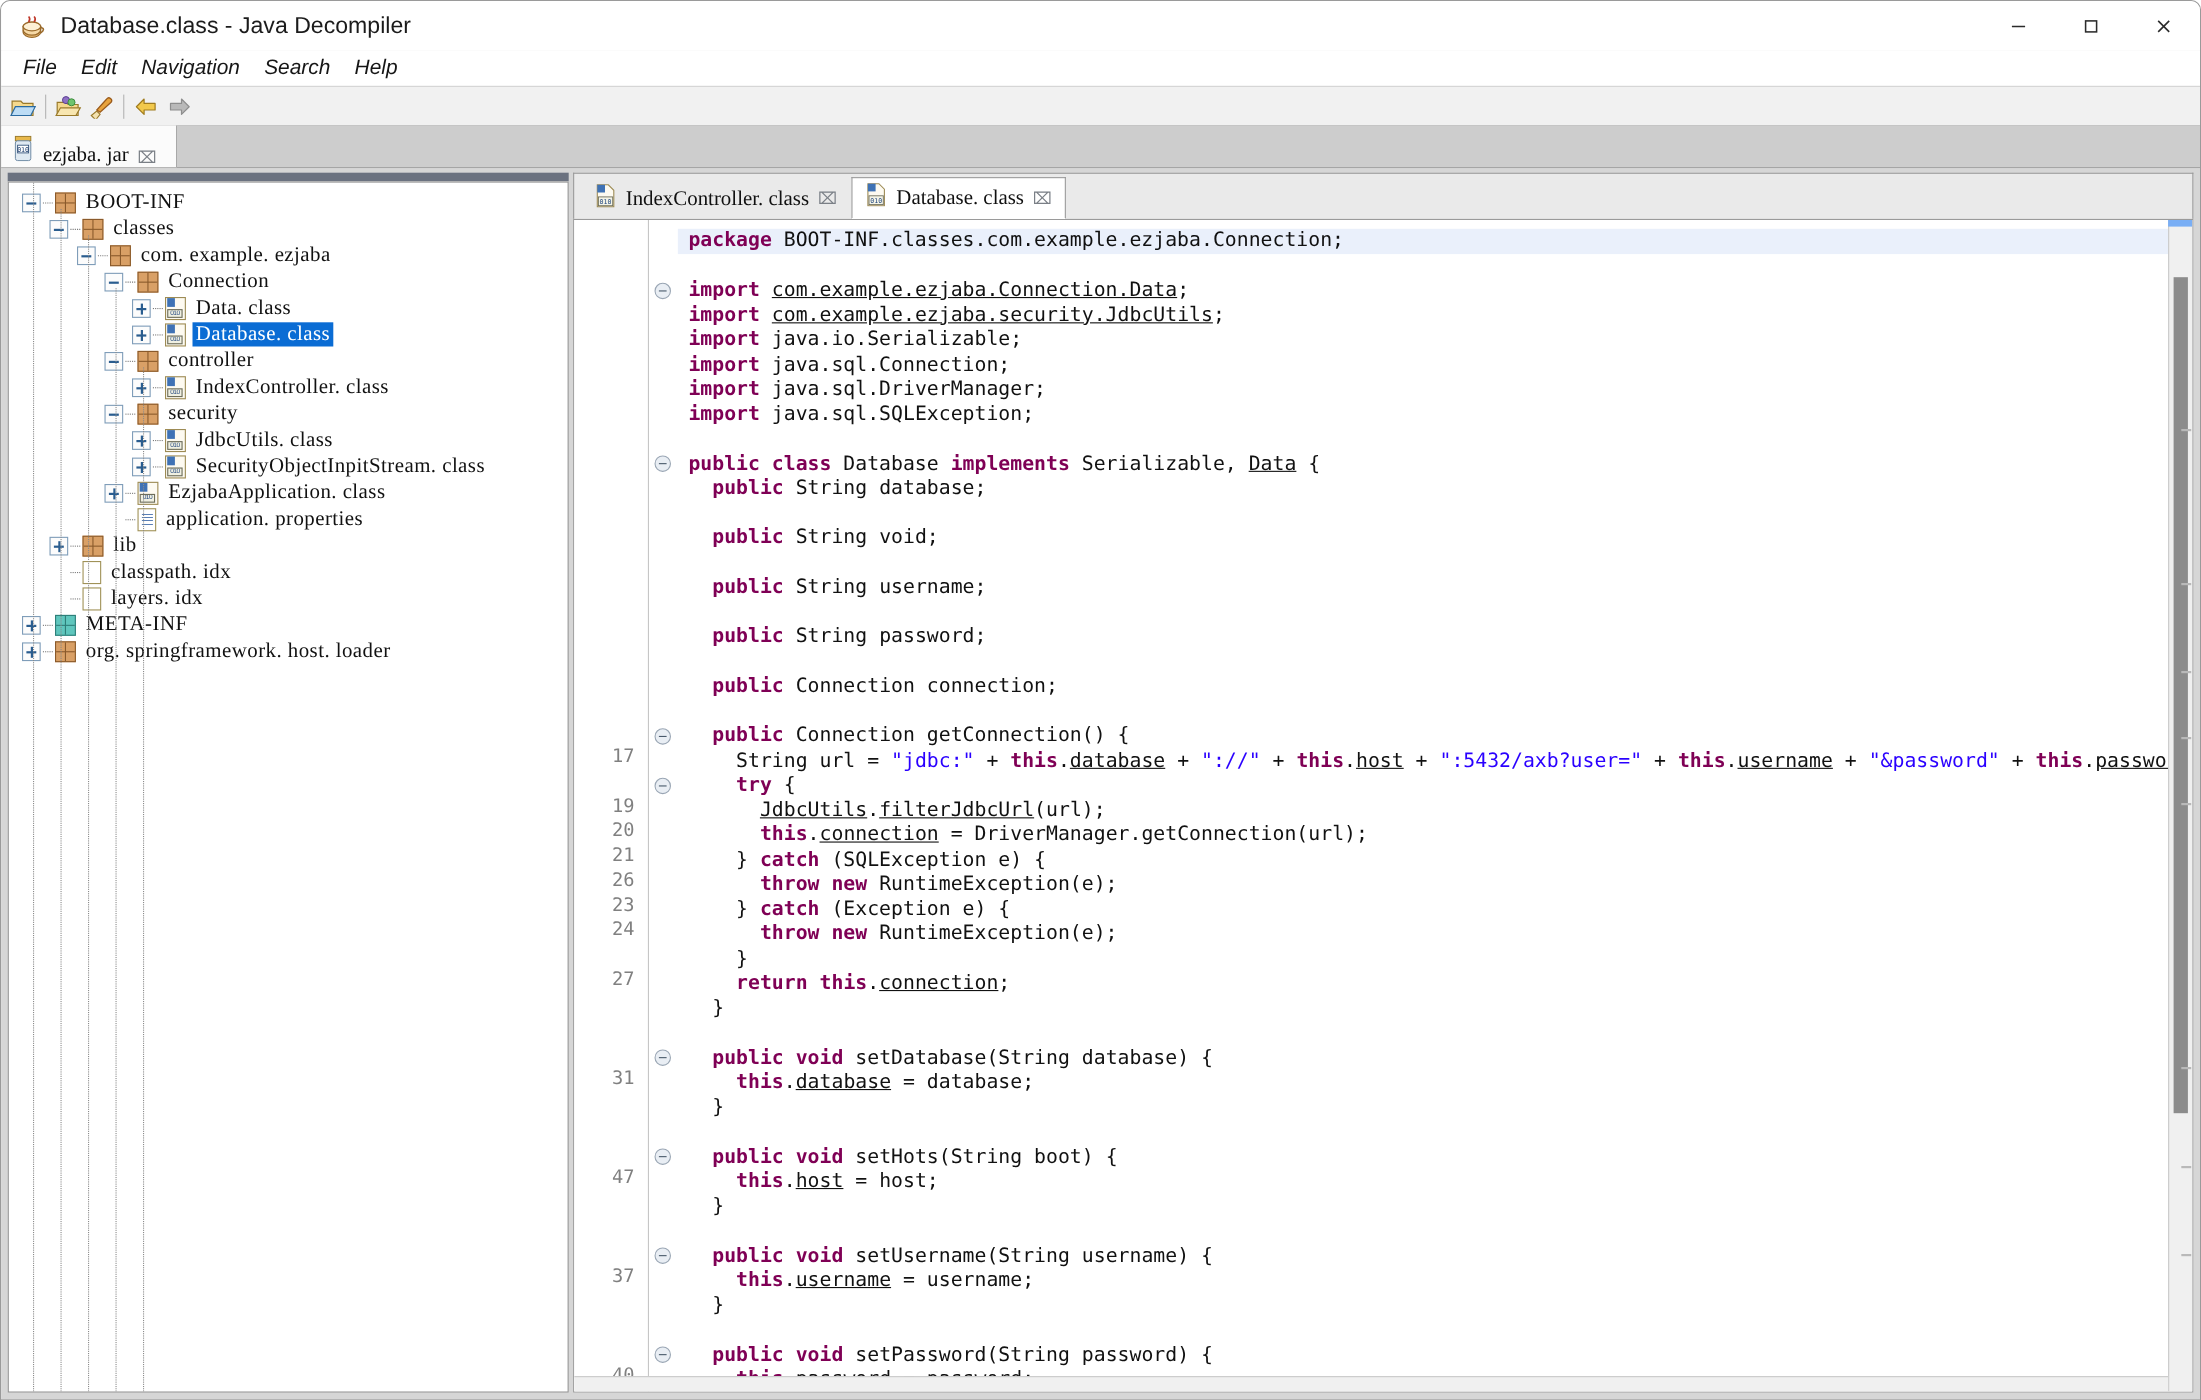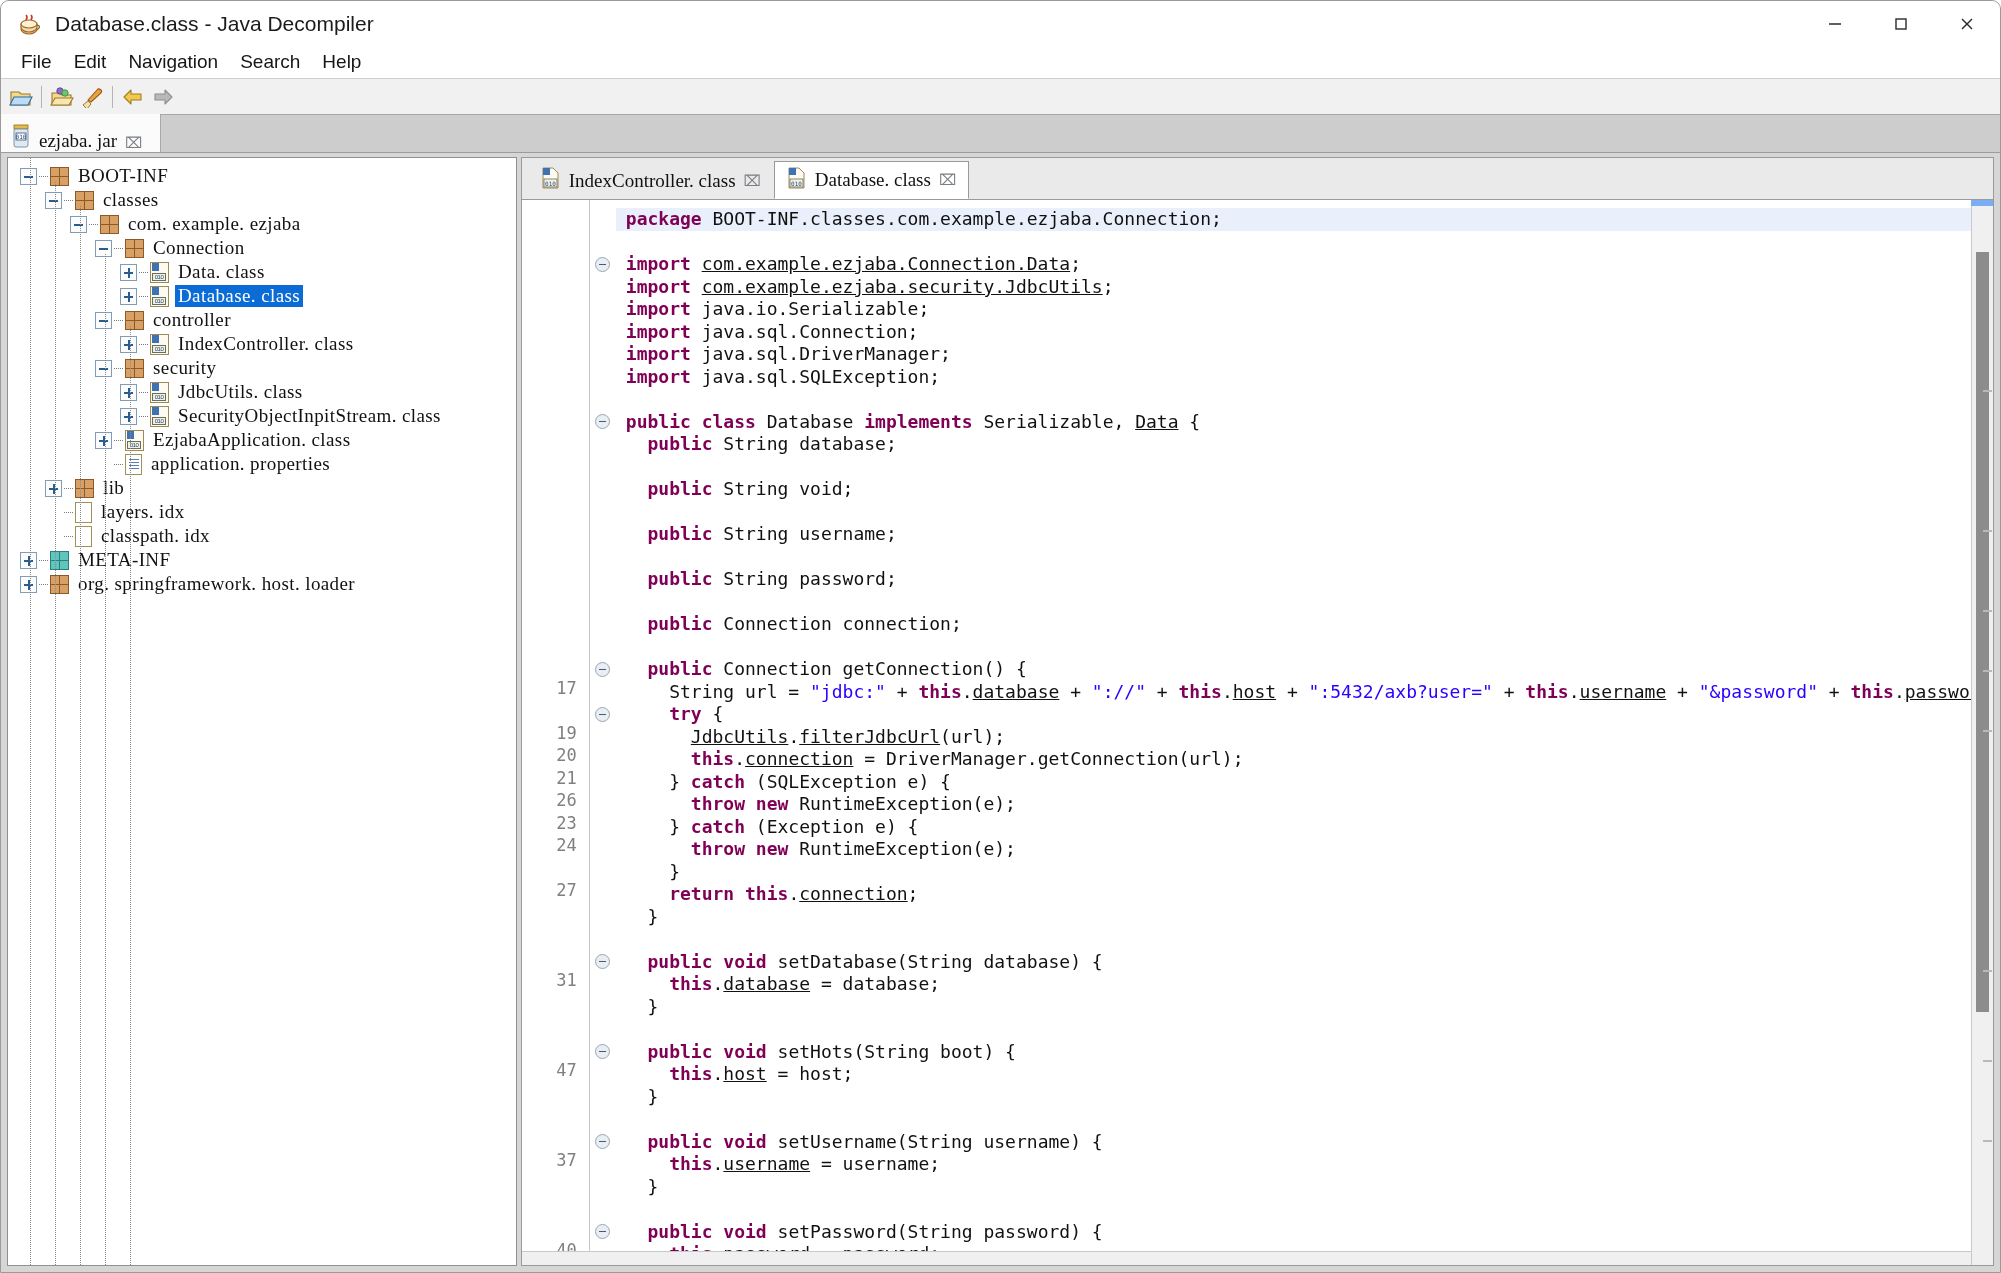--- a/index.html
+++ b/index.html
@@ -68,20 +68,21 @@
     align-items: center;
     padding-left: 9px;
     flex: 0 0 auto;
     border-bottom: 1px solid #cfcfcf;
   }
   .menu-item {
     font-size: 19px;
     color: #161616;
     padding: 2px 11px;
     white-space: nowrap;
+    font-style: italic;
   }
 
   
   #toolbar {
     height: 36px;
     background: #f1f1f1;
     border-bottom: 1px solid #a7a7a7;
     display: flex;
     align-items: center;
     padding-left: 5px;
@@ -130,20 +131,21 @@
     display: flex;
     background: #d6d6d6;
     min-height: 0;
     padding: 4px 0 0 0;
   }
 
   
   #leftpanel {
     width: 523px;
     display: flex;
+    flex-direction: column;
     padding: 0 4px 6px 6px;
     min-width: 0;
   }
   #tree-topbar {
     height: 8px;
     background: #6b7280;
     margin-bottom: 0;
     flex: 0 0 auto;
   }
   #treebox {
@@ -624,28 +626,28 @@
             <span class="toggle plus"></span>
             <span class="dashes"></span>
             <span class="ic ic-pkg"></span>
             <span class="tlabel">lib</span>
           </div>
           <div class="trow">
             <span class="indent" style="width: 37px;"></span>
             <span class="toggle-spacer"></span>
             <span class="dashes"></span>
             <span class="ic ic-file"></span>
-            <span class="tlabel">layers. idx</span>
+            <span class="tlabel">classpath. idx</span>
           </div>
           <div class="trow">
             <span class="indent" style="width: 37px;"></span>
             <span class="toggle-spacer"></span>
             <span class="dashes"></span>
             <span class="ic ic-file"></span>
-            <span class="tlabel">classpath. idx</span>
+            <span class="tlabel">layers. idx</span>
           </div>
           <div class="trow">
             <span class="indent" style="width: 12px;"></span>
             <span class="toggle plus"></span>
             <span class="dashes"></span>
             <span class="ic ic-pkg teal"></span>
             <span class="tlabel">META-INF</span>
           </div>
           <div class="trow">
             <span class="indent" style="width: 12px;"></span>

